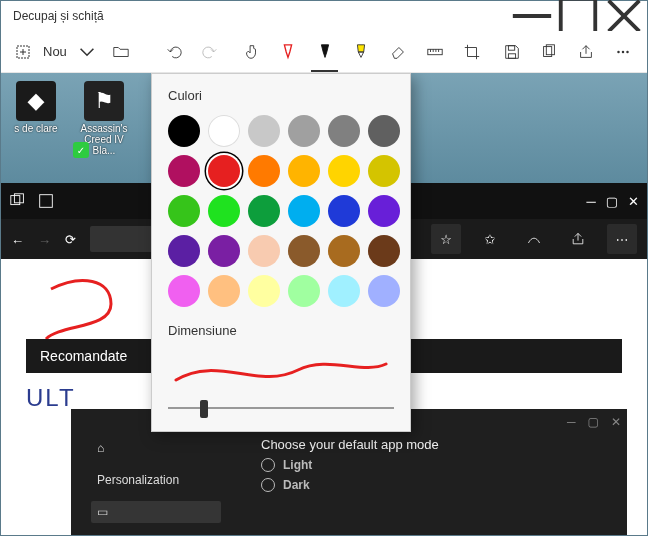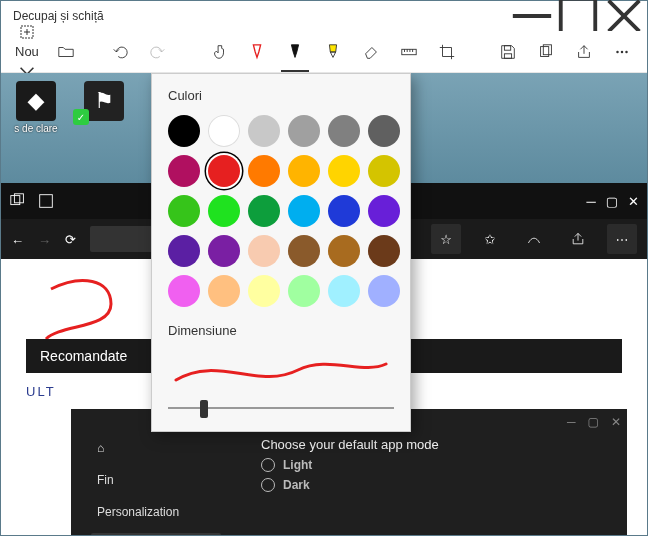--- a/index.html
+++ b/index.html
@@ -11,21 +11,21 @@
   .titlebar { display: flex; align-items: center; justify-content: space-between; height: 30px; padding-left: 12px; background: #fff; }
   .title { color: #333; font-size: 12px; text-align: center; }
   .win-controls { display: flex; }
   .win-btn { width: 46px; height: 30px; display: flex; align-items: center; justify-content: center; font-size: 14px; color: #333; cursor: pointer; }
   
   
   .toolbar { display: flex; align-items: center; height: 42px; padding: 0 8px; border-bottom: 1px solid #e6e6e6; gap: 4px; background: #fff; }
   .tb-btn { width: 34px; height: 34px; display: flex; align-items: center; justify-content: center; border-radius: 2px; cursor: pointer; position: relative; }
   .tb-btn svg { width: 18px; height: 18px; }
   .tb-btn.active::after { content: ""; position: absolute; bottom: -3px; left: 3px; right: 3px; height: 2px; background: #333; }
-  .new-group { display: flex; align-items: center; gap: 4px; cursor: pointer; padding: 4px 6px; flex-direction: column; }
+  .new-group { display: flex; align-items: center; gap: 12px; cursor: pointer; padding: 4px 6px; }
   .new-group svg { width: 16px; height: 16px; }
   .new-label { font-size: 13px; color: #333; }
   .spacer { flex: 1; }
   .sep { width: 12px; }
   
   
   .canvas { position: relative; flex: 1; background: linear-gradient(180deg, #7aa3b5 0%, #4a7a8f 40%, #1a3a4a 100%); overflow: hidden; }
   
   .desk-icon { position: absolute; top: 8px; width: 58px; text-align: center; }
   .desk-icon .ic { width: 40px; height: 40px; margin: 0 auto 2px; background: #1a1a1a; border-radius: 4px; display: flex; align-items: center; justify-content: center; color: #fff; font-size: 22px; }
@@ -45,21 +45,21 @@
   .addr-ico.boxed { background: #2b2b2b; border-radius: 2px; }
   
   .edge-body { background: #fff; height: 100%; position: relative; }
   .zen-head { position: absolute; top: 10px; left: 20px; right: 20px; height: 50px; display: flex; align-items: center; justify-content: space-between; }
   .hamburger { width: 28px; height: 22px; display: flex; flex-direction: column; justify-content: space-between; cursor: pointer; }
   .hamburger span { height: 4px; background: #000; }
   .zen-title { font-weight: 800; font-size: 26px; letter-spacing: 1px; color: #000; }
   .scribble { position: absolute; top: 10px; left: 40px; }
   
   .reco-bar { position: absolute; top: 80px; left: 25px; right: 25px; height: 34px; background: #1a1a1a; color: #fff; display: flex; align-items: center; padding: 0 14px; font-size: 14px; }
-  .ult { position: absolute; top: 125px; left: 25px; color: #2b3c8f; font-size: 13px; letter-spacing: 2px; font-weight: 300; }
+  .ult { position: absolute; top: 125px; left: 25px; color: #2b3c8f; font-size: 24px; letter-spacing: 2px; font-weight: 300; }
   
   .settings-pane { position: absolute; top: 150px; left: 70px; right: 20px; height: 200px; background: #1f1f1f; color: #bbb; font-size: 12px; padding: 28px 20px 10px; }
   .settings-pane .sp-top { position:absolute; top:6px; right:6px; display:flex; gap:12px; color:#888; font-size:12px;}
   .sp-row { display: flex; gap: 40px; }
   .sp-left { width: 130px; display: flex; flex-direction: column; gap: 10px; }
   .sp-left .item { display: flex; align-items: center; gap: 8px; padding: 4px 6px; border-radius: 2px; color: #ddd; }
   .sp-left .item.sel { background: #353535; }
   .sp-right { flex: 1; }
   .sp-right .hdr { font-size: 13px; margin-bottom: 0; color: #eee; }
   .radio { display: flex; align-items: center; gap: 8px; margin-top: 6px; font-weight: bold; }
@@ -203,20 +203,21 @@
     </div>
   </div>
 
   <div class="canvas">
     <div class="desk-icon di1">
       <div class="ic">◆</div>
       <div class="lbl">s de clare</div>
     </div>
     <div class="desk-icon di2">
       <div class="ic">⚑<div class="shield">✓</div></div>
+      <div class="lbl">Assassin's Creed IV Bla...</div>
     </div>
 
     <div class="edge">
       <div class="edge-top">
         <svg width="18" height="18" viewBox="0 0 20 20">
             <rect x="2" y="4" width="10" height="10" fill="none" stroke="#fff"></rect>
             <rect x="6" y="2" width="10" height="10" fill="none" stroke="#fff"></rect>
           </svg>
         <svg width="18" height="18" viewBox="0 0 20 20">
             <rect x="3" y="3" width="14" height="14" fill="none" stroke="#fff"></rect>
@@ -261,23 +262,20 @@
 
         <div class="settings-pane">
           <div class="sp-top">
             <span>─</span>
             <span>▢</span>
             <span>✕</span>
           </div>
           <div class="sp-row">
             <div class="sp-left">
               <div class="item">⌂</div>
-              <div class="item">
-                  <span>Fin</span>
-                </div>
               <div class="item">
                   <span>Personalization</span>
                 </div>
               <div class="item sel">▭ </div>
             </div>
             <div class="sp-right">
               <div class="hdr">Choose your default app mode</div>
               <div class="radio">
                   <div class="dot"></div>
                   <span>Light</span>

